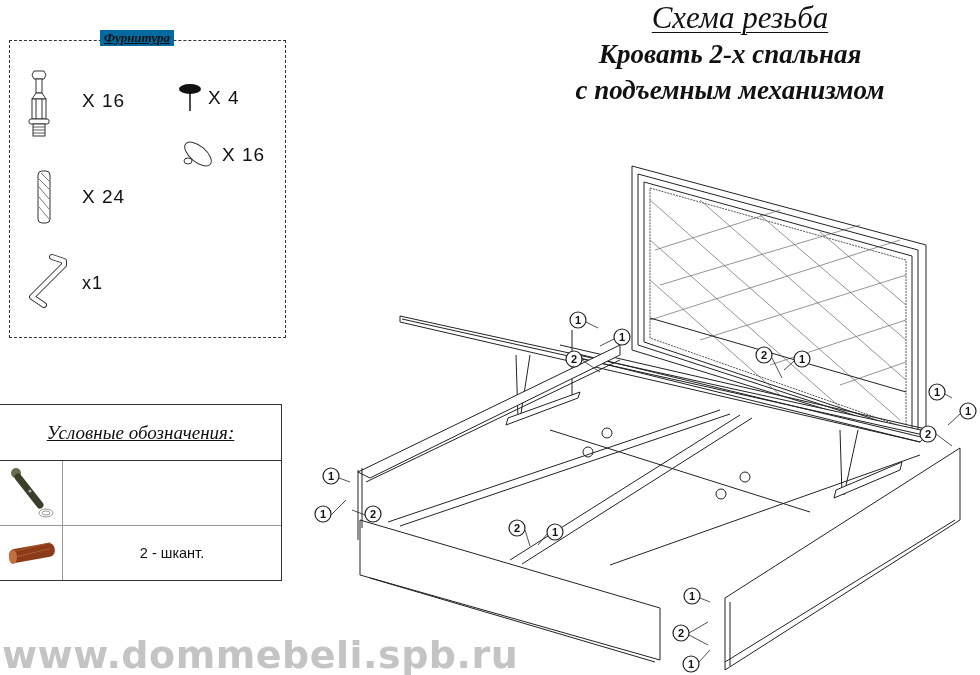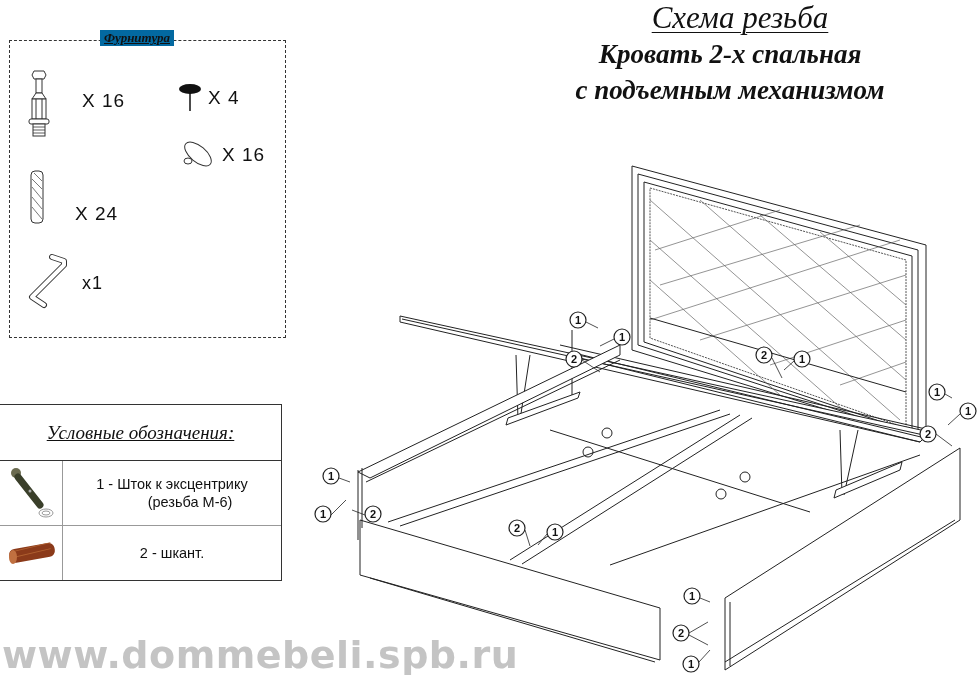--- a/index.html
+++ b/index.html
@@ -66,21 +66,21 @@
       <rect x="8" y="30" width="14" height="20" fill="#fff" stroke="#333"></rect>
       <line x1="12" y1="30" x2="12" y2="50" stroke="#333"></line>
       <line x1="18" y1="30" x2="18" y2="50" stroke="#333"></line>
       <rect x="5" y="50" width="20" height="5" rx="2" fill="#fff" stroke="#333"></rect>
       <rect x="9" y="55" width="12" height="12" fill="#fff" stroke="#333"></rect>
       <path d="M9 58 L21 58 M9 61 L21 61 M9 64 L21 64" stroke="#333" stroke-width="0.8"></path>
     </svg>
     <span class="hw-qty" style="margin-left:28px; margin-top:-6px;">X  16</span>
   </div>
 
-  <div class="hw-item" style="left:17px; top:128px;align-items:flex-end;">
+  <div class="hw-item" style="left:24px; top:128px;">
     <svg width="20" height="56" viewBox="0 0 20 56">
       <rect x="4" y="2" width="12" height="52" rx="4" fill="#fff" stroke="#333"></rect>
       <path d="M5 10 L15 20 M5 18 L15 30 M5 28 L15 40 M5 38 L15 50 M7 4 L15 12" stroke="#555" stroke-width="0.8" fill="none"></path>
     </svg>
     <span class="hw-qty" style="margin-left:28px;">X  24</span>
   </div>
 
   <div class="hw-item" style="left:12px; top:212px;">
     <svg width="50" height="60" viewBox="0 0 50 60">
       <path d="M30 4 L42 8 L42 12 L10 44 L22 52" fill="none" stroke="#333" stroke-width="6" stroke-linejoin="round" stroke-linecap="round"></path>
@@ -110,24 +110,20 @@
   <div class="legend-header">Условные обозначения:</div>
   <div class="legend-row" style="height:64px;">
     <div class="legend-icon-cell">
       <svg width="50" height="56" viewBox="0 0 50 56">
         <circle cx="10" cy="8" r="5" fill="#6b6b50"></circle>
         <line x1="12" y1="12" x2="34" y2="40" stroke="#3a3f2a" stroke-width="7" stroke-linecap="round"></line>
         <circle cx="24" cy="26" r="1.5" fill="#aaa"></circle>
         <ellipse cx="40" cy="48" rx="7" ry="4" fill="none" stroke="#999"></ellipse>
         <ellipse cx="40" cy="48" rx="4" ry="2" fill="none" stroke="#999"></ellipse>
       </svg>
-    </div>
-    <div class="legend-text-cell">
-      <span>1 - Шток к эксцентрику</span>
-      <span style="padding-left:36px;">(резьба М-6)</span>
     </div>
   </div>
   <div class="legend-row" style="height:54px;">
     <div class="legend-icon-cell">
       <svg width="52" height="30" viewBox="0 0 52 30">
         <rect x="4" y="8" width="46" height="14" rx="6" transform="rotate(-10 26 15)" fill="#8b3a1a"></rect>
         <path d="M10 12 L46 6 M10 18 L46 12" stroke="#b06030" stroke-width="1" transform="rotate(-4 26 15)"></path>
         <ellipse cx="8" cy="19" rx="4" ry="7" fill="#c07040"></ellipse>
       </svg>
     </div>

